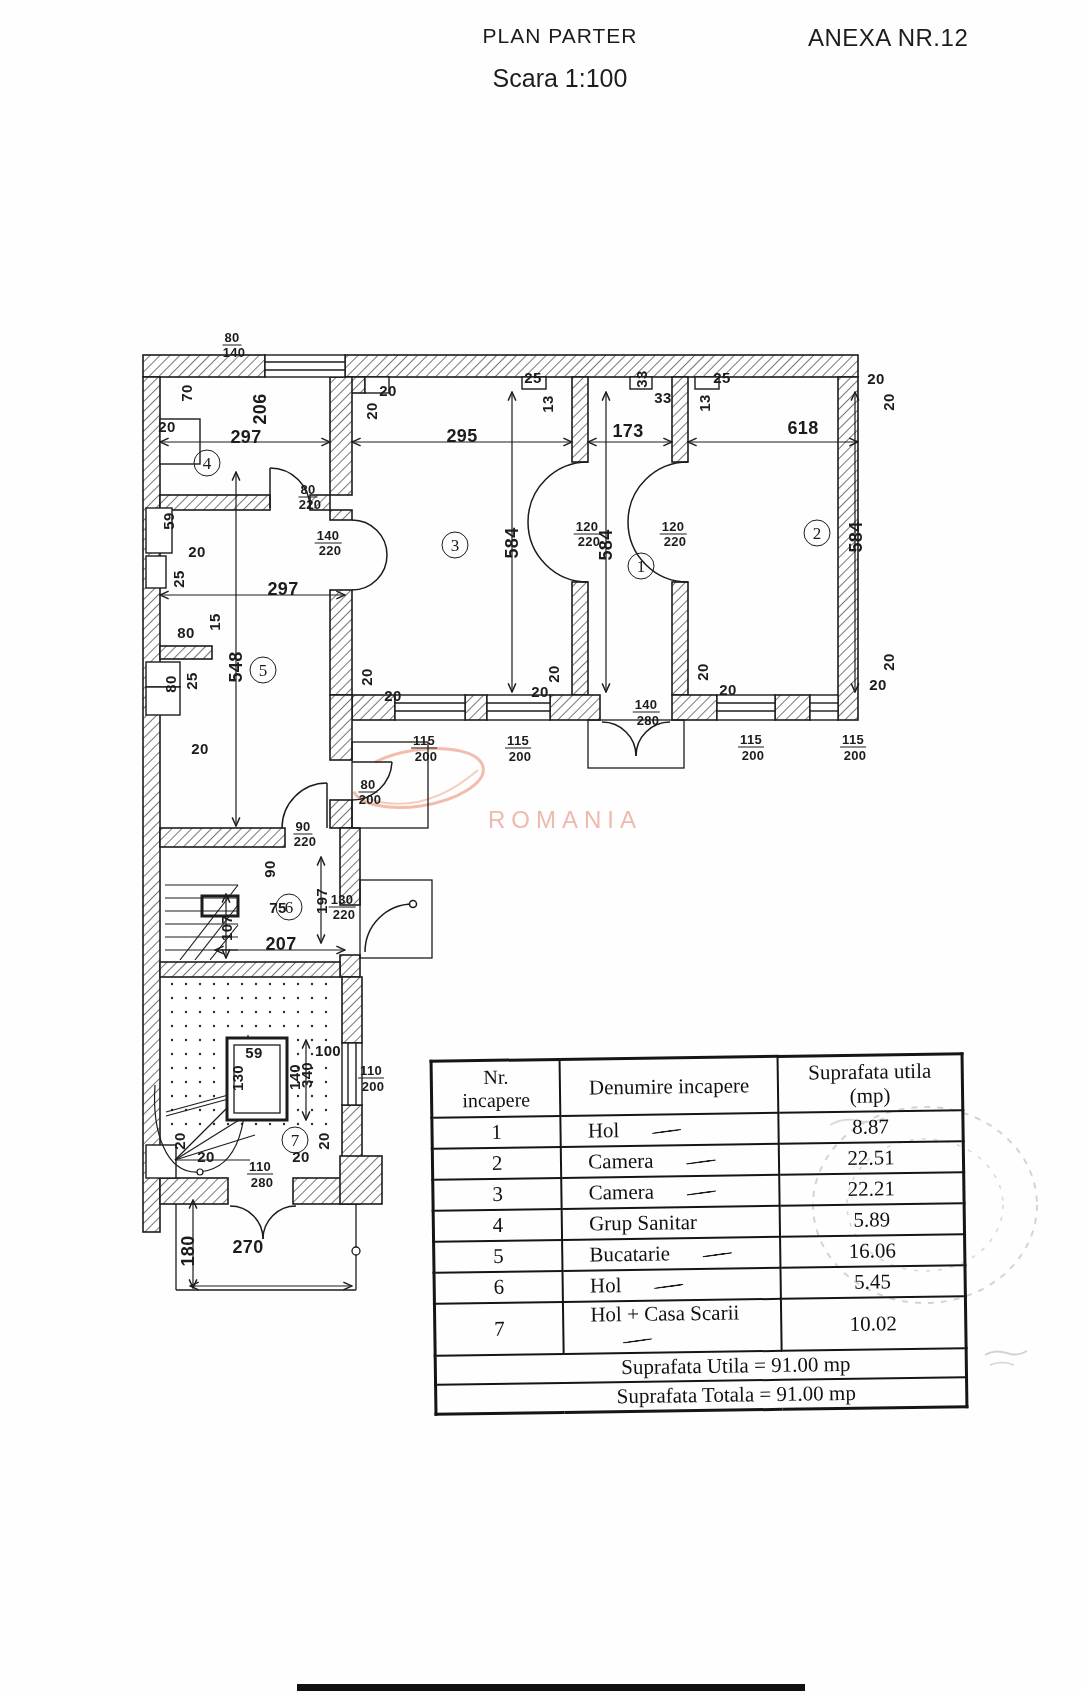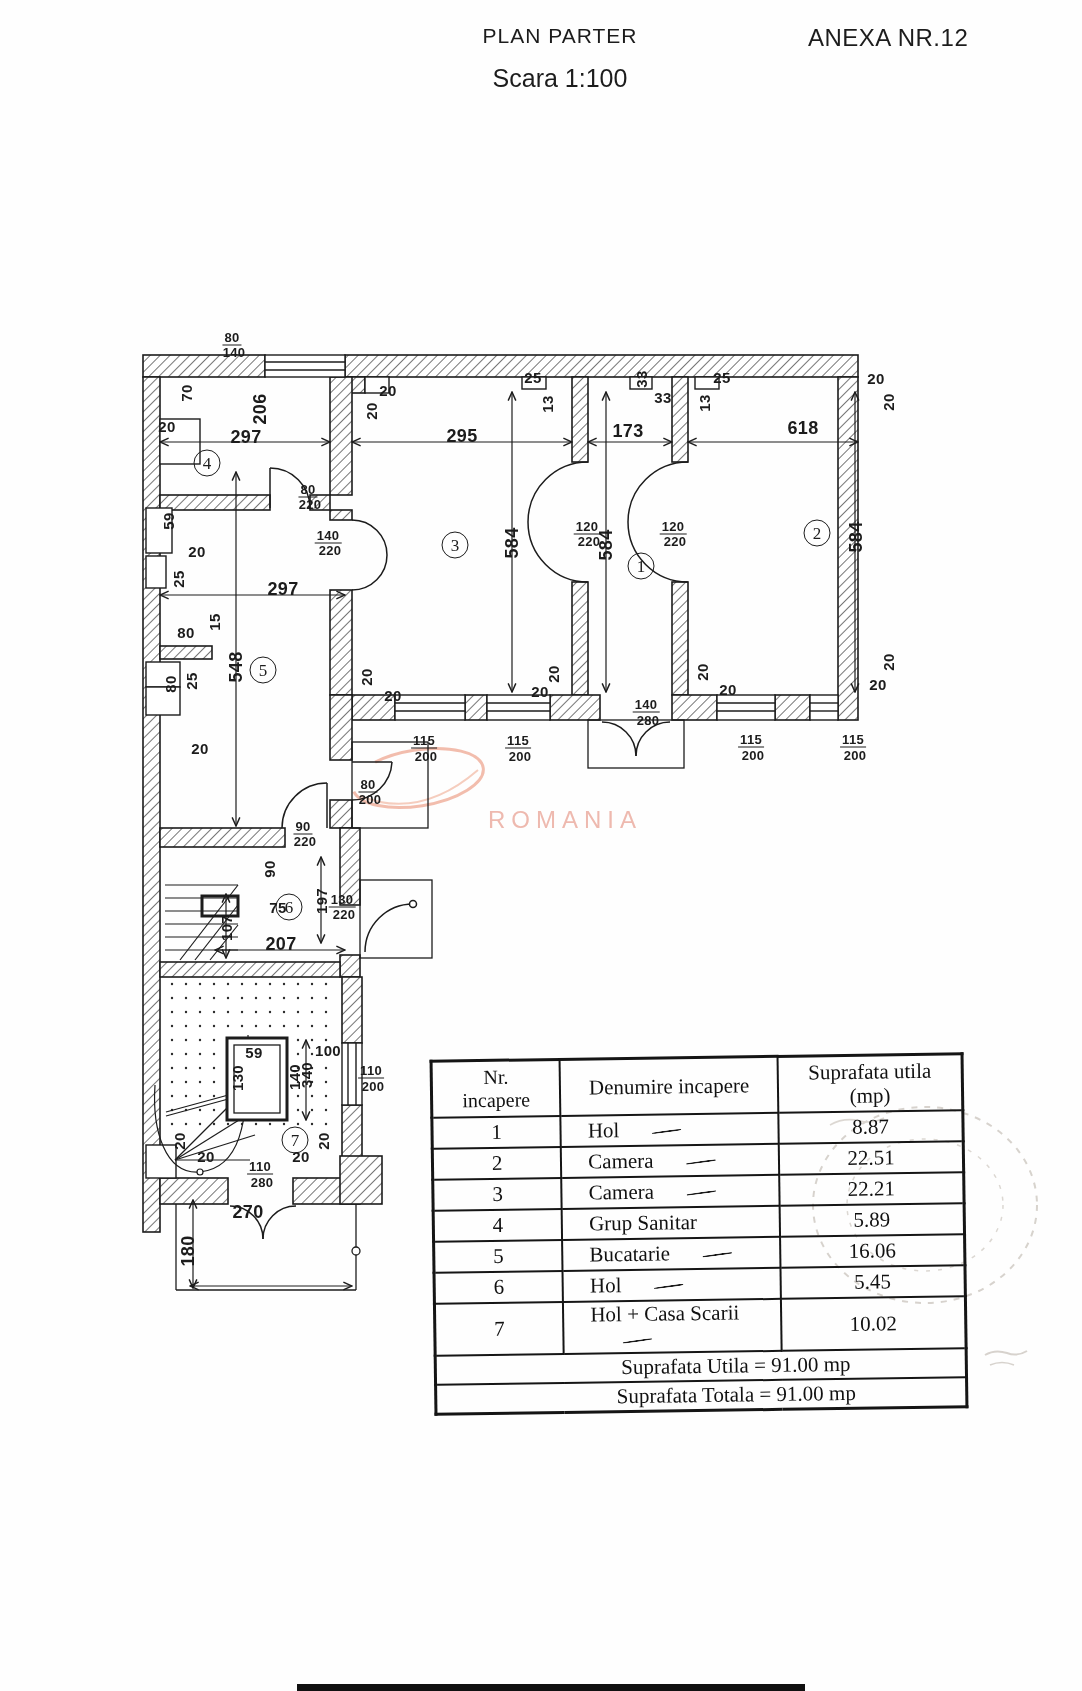--- a/index.html
+++ b/index.html
@@ -301,21 +301,21 @@
       <span class="dim rot" style="left: 306px; top: 1075px;">340</span>
       <span class="dim und" style="font-size: 13px; left: 371px; top: 1071px;">110</span>
       <span class="dim" style="font-size: 13px; left: 373px; top: 1086px;">200</span>
       <span class="dim rot" style="left: 179px; top: 1141px;">20</span>
       <span class="dim" style="left: 206px; top: 1156px;">20</span>
       <span class="dim" style="left: 301px; top: 1156px;">20</span>
       <span class="dim rot" style="left: 323px; top: 1141px;">20</span>
       <span class="dim und" style="font-size: 13px; left: 260px; top: 1167px;">110</span>
       <span class="dim" style="font-size: 13px; left: 262px; top: 1182px;">280</span>
       <span class="dim rot" style="font-size: 18px; left: 188px; top: 1251px;">180</span>
-      <span class="dim" style="font-size: 18px; left: 248px; top: 1212px;">270</span>
+      <span class="dim" style="font-size: 18px; left: 248px; top: 1247px;">270</span>
       <span class="roomnum" style="left: 207px; top: 463px;">4</span>
       <span class="roomnum" style="left: 455px; top: 545px;">3</span>
       <span class="roomnum" style="left: 641px; top: 566px;">1</span>
       <span class="roomnum" style="left: 817px; top: 533px;">2</span>
       <span class="roomnum" style="left: 263px; top: 670px;">5</span>
       <span class="roomnum" style="left: 289px; top: 907px;">6</span>
       <span class="roomnum" style="left: 295px; top: 1140px;">7</span>
     </div>
 
   <div id="area-table-wrap">

